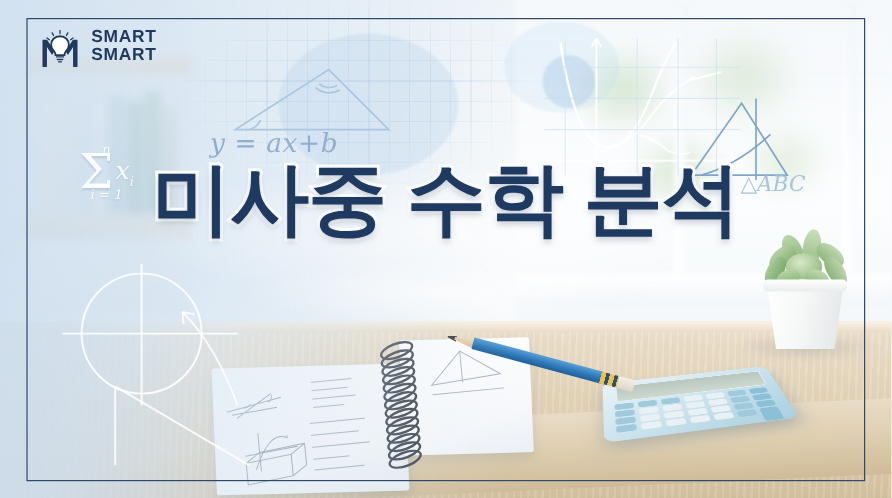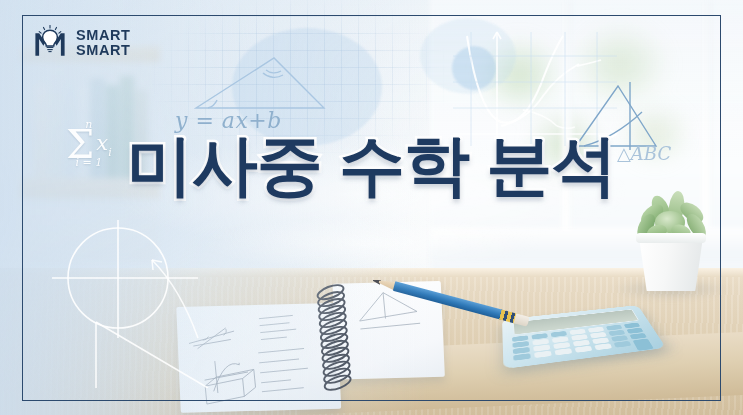--- a/index.html
+++ b/index.html
@@ -281,21 +281,21 @@
     position:absolute;left:22px;top:15px;
     width:calc(743px - 44px);height:calc(415px - 29px);
     border:1.6px solid #2c4a6e;
     box-sizing:border-box;
     pointer-events:none;
   }
 
   
   .logo{
     position:absolute;left:33px;top:24px;
-    display:flex;align-items:flex-end;gap:9px;
+    display:flex;align-items:flex-start;gap:9px;
   }
   .logo-mark{width:34px;height:34px;position:relative;}
   .logo-text{
     display:flex;flex-direction:column;
     line-height:1.03;
     font-family:"Liberation Sans",sans-serif;
     font-weight:700;
     font-size:14.5px;
     letter-spacing:.6px;
     color:#1f3a5c;

